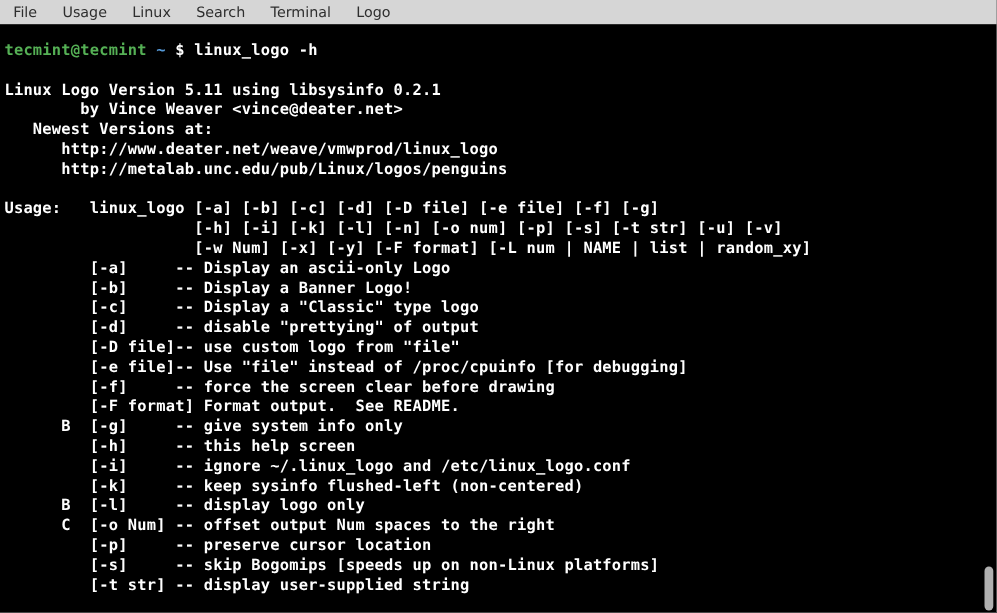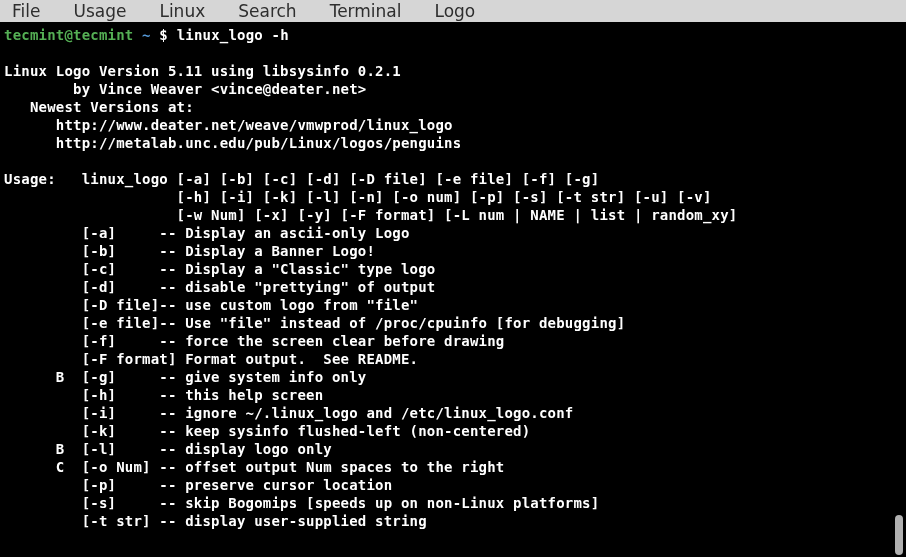--- a/index.html
+++ b/index.html
@@ -12,37 +12,37 @@
       background: #d6d6d6;
       width: 906px;
       height: 557px;
       overflow: hidden;
       position: relative;
     }
     .menubar {
       background: #d6d6d6;
       padding: 2px 4px;
       display: flex;
-      gap: 17px;
+      gap: 7px;
       font-family: "DejaVu Sans", "Liberation Sans", sans-serif;
-      font-size: 17px;
+      font-size: 13px;
       color: #2e2e2e;
       height: 22px;
       align-items: center;
     }
     .menu-item {
       padding: 1px 8px;
       cursor: pointer;
     }
     .terminal {
       background: #000000;
       color: #ffffff;
       font-size: 14px;
       line-height: 18px;
-      padding: 4px 4px;
+      padding: 15px 4px;
       height: 535px;
       overflow: hidden;
       white-space: pre;
       font-weight: bold;
       letter-spacing: 0.2px;
     }
     .prompt-user {
       color: #55b055;
     }
     .prompt-tilde {

